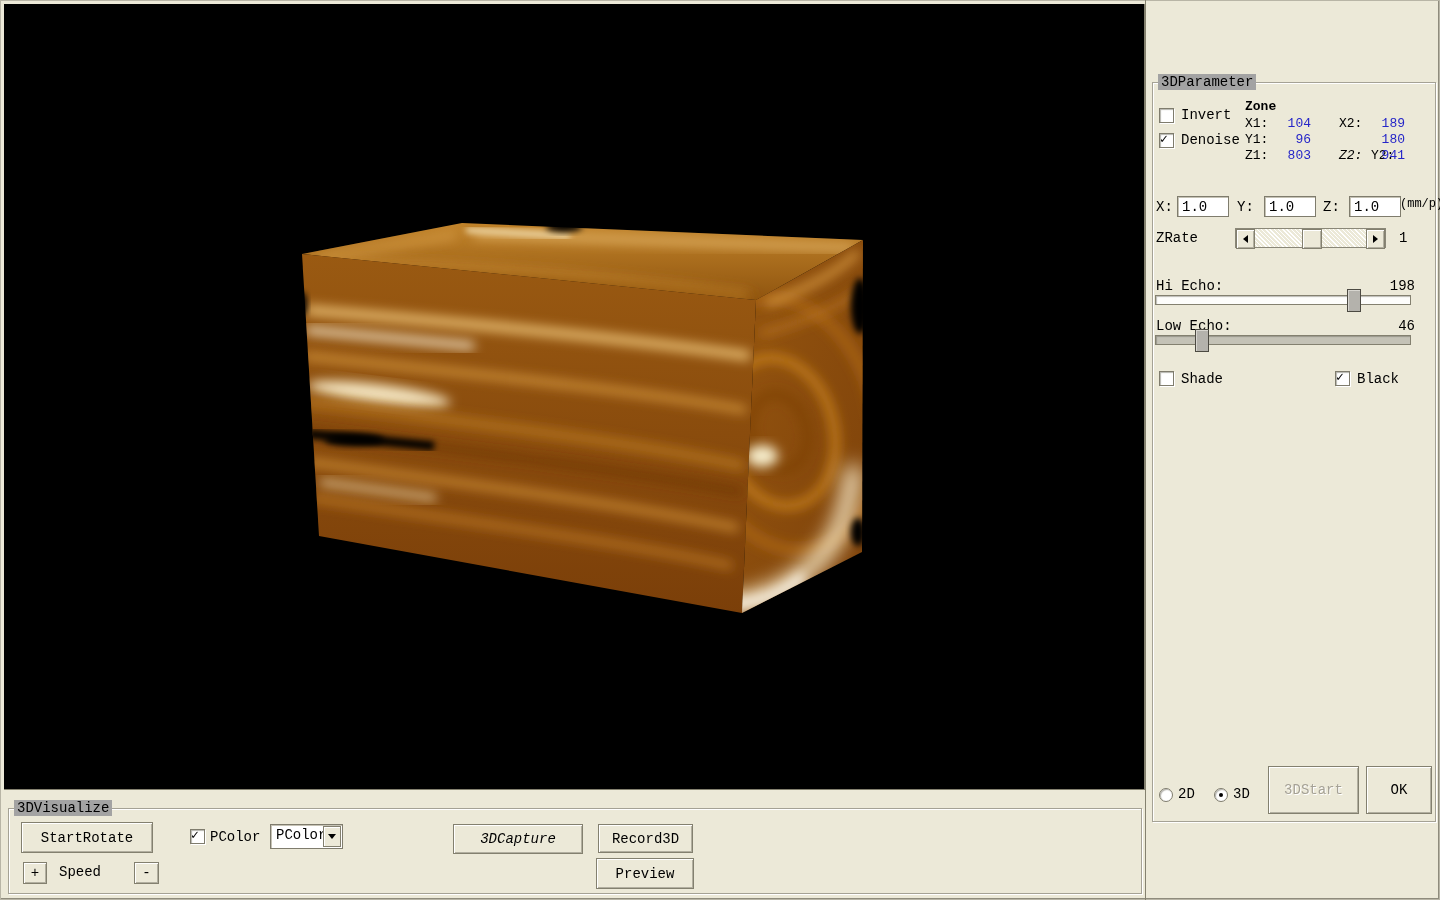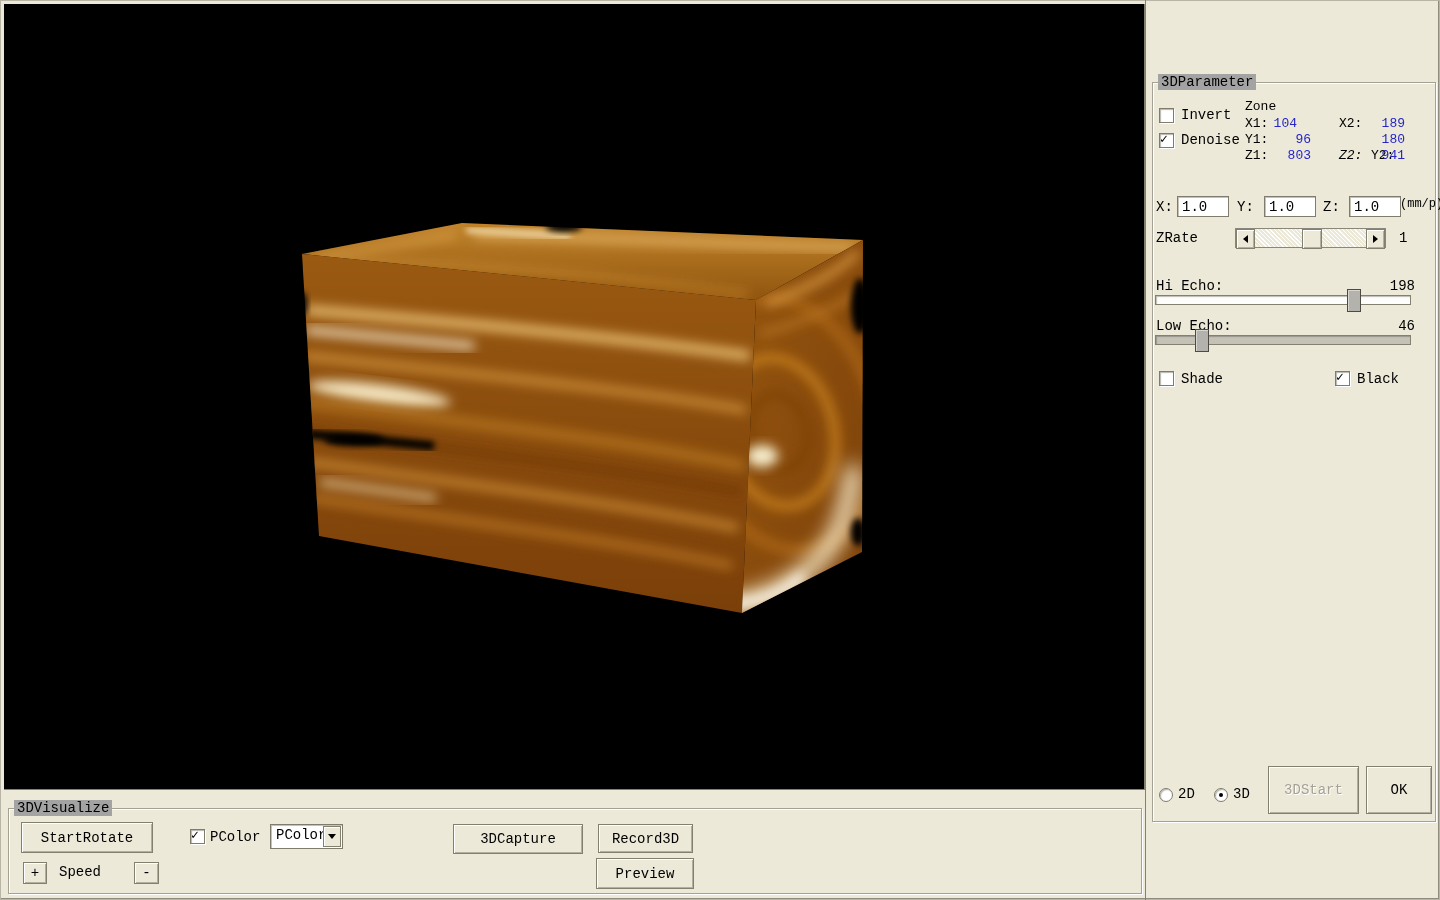--- a/index.html
+++ b/index.html
@@ -188,23 +188,23 @@
 <div id="vsep" class="abs"></div>
 
 <div class="abs fieldset" style="left:1152px;top:82px;width:282px;height:738px;">
   <div class="legend">3DParameter</div>
 
   <div class="cb" style="left:6px;top:25px;"></div>
   <div class="lbl" style="left:28px;top:25px;">Invert</div>
   <div class="cb checked" style="left:6px;top:50px;"></div>
   <div class="lbl" style="left:28px;top:50px;">Denoise</div>
 
-  <div class="sm" style="left:92px;top:16px;">Zone</div>
+  <div class="sm" style="left:92px;top:16px;font-weight:bold;">Zone</div>
   <div class="sm" style="left:92px;top:33px;">X1:</div>
-  <div class="sm blue rt" style="left:104px;top:33px;width:40px;">104</div>
+  <div class="sm blue rt" style="left:118px;top:33px;width:40px;">104</div>
   <div class="sm" style="left:186px;top:33px;">X2:</div>
   <div class="sm blue rt" style="left:212px;top:33px;width:40px;">189</div>
   <div class="sm" style="left:92px;top:49px;">Y1:</div>
   <div class="sm blue rt" style="left:118px;top:49px;width:40px;">96</div>
   <div class="sm" style="left:186px;top:65px;margin-left:32px;">Y2:</div>
   <div class="sm blue rt" style="left:212px;top:49px;width:40px;">180</div>
   <div class="sm" style="left:92px;top:65px;">Z1:</div>
   <div class="sm blue rt" style="left:118px;top:65px;width:40px;">803</div>
   <div class="sm" style="left:186px;top:65px;font-style:italic;">Z2:</div>
   <div class="sm blue rt" style="left:212px;top:65px;width:40px;">941</div>
@@ -263,16 +263,16 @@
 
   <div class="cb checked" style="left:181px;top:20px;"></div>
   <div class="lbl" style="left:201px;top:21px;">PColor</div>
   <div class="combo" style="left:261px;top:15px;width:71px;height:23px;">
     <div class="val">PColor</div>
     <div class="combo-btn">
         <div class="arrow-d"></div>
       </div>
   </div>
 
-  <button class="btn" style="left:444px;top:15px;width:130px;height:30px;">3DCapture</button>
+  <button class="btn" style="left:444px;top:15px;width:130px;height:30px;font-style:italic;">3DCapture</button>
   <button class="btn" style="left:589px;top:15px;width:95px;height:29px;">Record3D</button>
   <button class="btn" style="left:587px;top:49px;width:98px;height:31px;">Preview</button>
 </div>
 
 </body></html>

